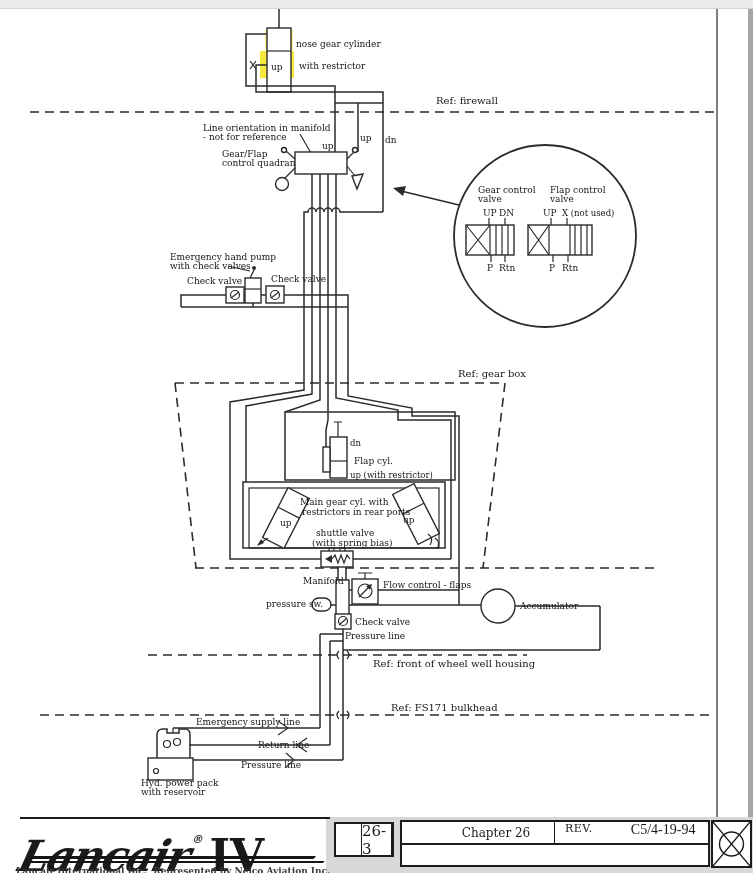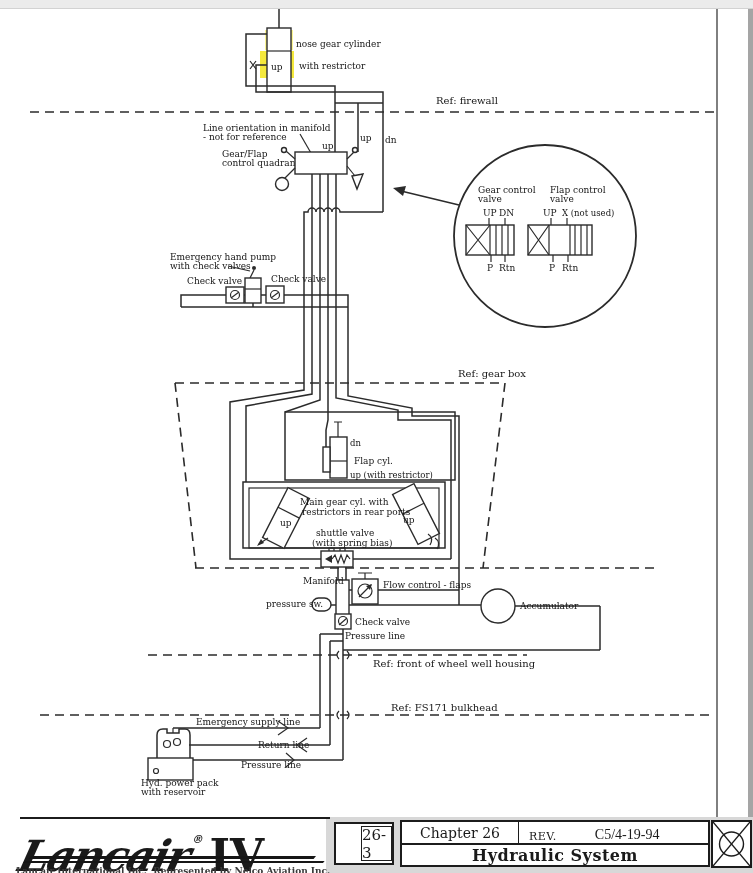--- a/index.html
+++ b/index.html
@@ -16,30 +16,30 @@
   .ref{font-family:"DejaVu Serif","Liberation Serif",serif;font-size:10px;fill:#161616;}
   
   .tb{position:absolute;box-sizing:border-box;}
   #grayband{left:326px;top:817px;width:427px;height:56px;background:#d8d8d8;}
   #logo{left:22px;top:816px;width:310px;height:52px;}
   #logo .script{display:inline-block;transform:skewX(-14deg);font-style:italic;font-weight:900;
       font-size:43px;letter-spacing:-2px;line-height:48px;}
   #logo sup{font-size:11px;font-weight:700;vertical-align:28px;font-style:normal;}
   #logo .numeral{font-size:44px;font-weight:700;margin-left:10px;line-height:48px;}
   .logoline{position:absolute;background:#161616;}
-  #pagenumbox{left:334px;top:822px;width:60px;height:43px;background:#fff;border:2px solid #1c1c1c;
+  #pagenumbox{left:334px;top:822px;width:60px;height:35px;background:#fff;border:2px solid #1c1c1c;
       display:flex;align-items:center;justify-content:center;padding-left:25px;}
   #pagenumbox .inner{border:1px solid #1c1c1c;width:50px;height:33px;display:flex;align-items:center;
       justify-content:center;font-size:15px;}
   #tbtable{left:400px;top:820px;width:310px;height:47px;background:#fff;border:2px solid #1c1c1c;
       display:flex;flex-direction:column;}
   #tbtop{flex:0 0 21px;display:flex;border-bottom:2px solid #1c1c1c;}
   #cell-chapter{flex:0 0 116px;border-right:1.5px solid #1c1c1c;display:flex;align-items:center;
-      justify-content:center;font-size:14px;}
-  #cell-rev{flex:1;display:flex;align-items:flex-end;font-size:14px;}
+      justify-content:center;font-size:12px;padding-left:36px;}
+  #cell-rev{flex:1;display:flex;align-items:flex-start;font-size:14px;}
   #cell-rev .revlab{font-size:11px;margin-left:10px;letter-spacing:.5px;}
   #cell-rev .revval{margin-left:38px;font-size:14px;font-family:Liberation Serif, serif;}
   #tbbottom{flex:1;display:flex;align-items:center;justify-content:center;font-weight:bold;
       font-size:16px;letter-spacing:.5px;}
   #xbox{left:711px;top:820px;width:41px;height:48px;background:#fff;border:2px solid #1c1c1c;}
   #footer{left:16px;top:866px;width:560px;height:7px;overflow:hidden;font-size:9px;color:#3a3a3a;
       white-space:nowrap;font-weight:bold;}
   #topstrip{left:0;top:0;width:753px;height:9px;background:#ebebeb;border-bottom:1px solid #d2d2d2;}
   #rightedge{left:748px;top:9px;width:5px;height:864px;background:#a5a5a5;}
   #toplogoline{left:20px;top:817px;width:310px;height:2px;background:#1c1c1c;}
@@ -290,21 +290,20 @@
   </div>
 
   <div class="tb" id="tbtable">
     <div id="tbtop">
       <div id="cell-chapter">Chapter 26</div>
       <div id="cell-rev">
         <span class="revlab">REV.</span>
         <span class="revval">C5/4-19-94</span>
       </div>
     </div>
-    <div id="tbbottom">Hydraulic System</div>
   </div>
 
   <div class="tb" id="xbox">
     <svg width="37" height="44" viewBox="0 0 37 44">
       <line x1="0" y1="0" x2="37" y2="44" stroke="#1c1c1c" stroke-width="1.4"></line>
       <line x1="37" y1="0" x2="0" y2="44" stroke="#1c1c1c" stroke-width="1.4"></line>
       <circle cx="18.5" cy="22" r="12" fill="none" stroke="#1c1c1c" stroke-width="1.4"></circle>
     </svg>
   </div>
 

